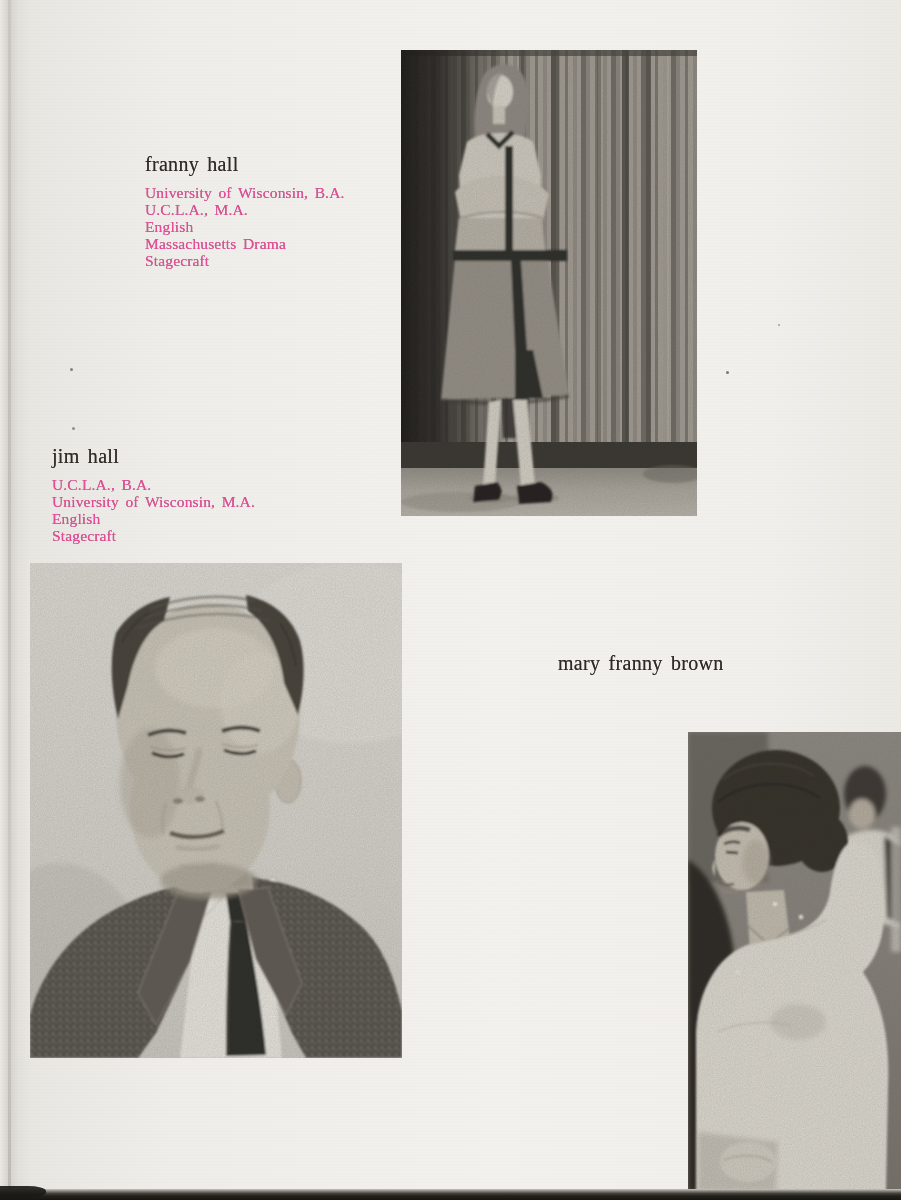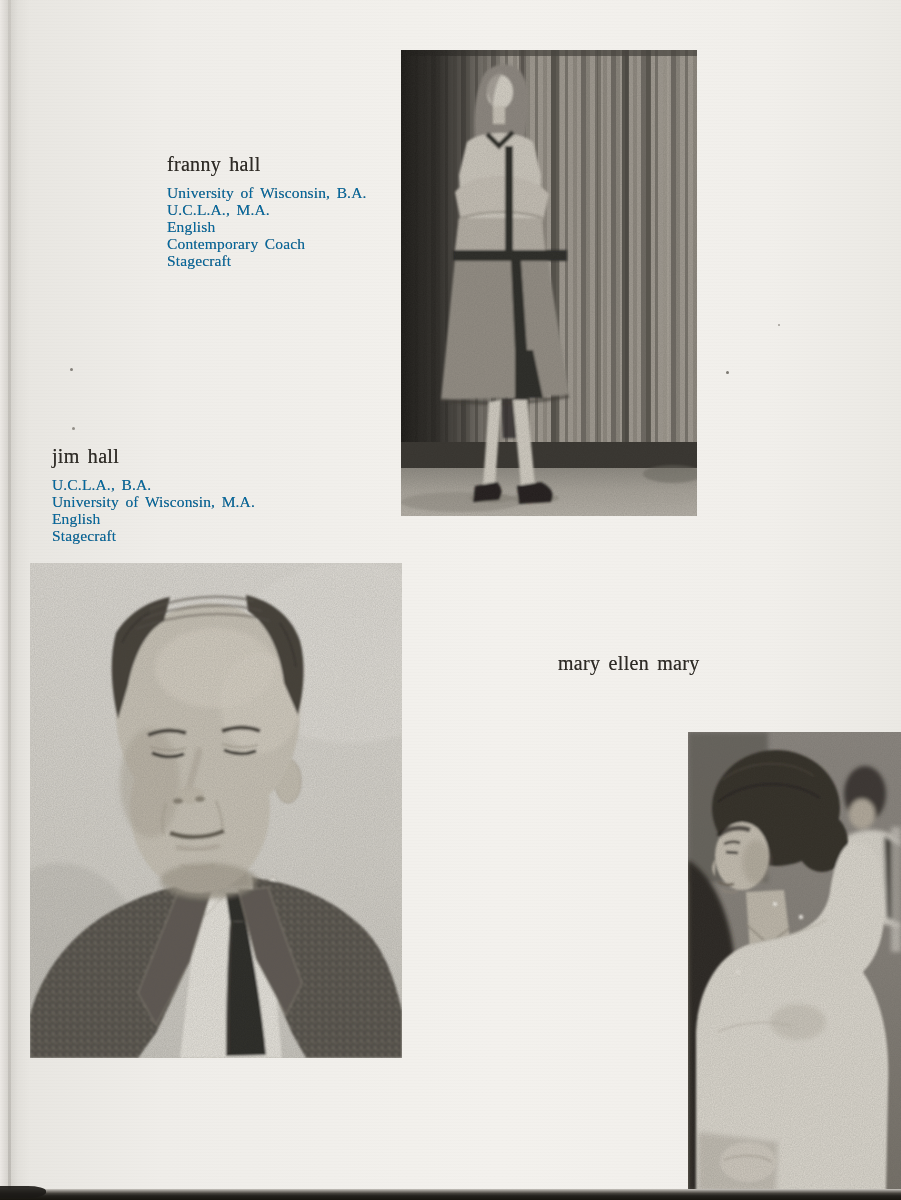--- a/index.html
+++ b/index.html
@@ -21,21 +21,21 @@
     background:linear-gradient(180deg,#c2bfb9 0%,#b3b0aa 40%,#c6c3bd 75%,#aaa7a1 100%);
     opacity:.55;
   }
   .entry{position:absolute;}
   .fac-name{
     margin:0 0 8px 0;font-size:20px;font-weight:normal;line-height:24px;
     color:#2e2b26;letter-spacing:.3px;word-spacing:3px;
     text-shadow:0 0 .4px rgba(55,50,44,.7);
   }
   .cred-line{
-    font-size:15.5px;line-height:17px;color:#0369a1;letter-spacing:.15px;word-spacing:2.5px;
+    font-size:15.5px;line-height:17px;color:#ec4899;letter-spacing:.15px;word-spacing:2.5px;
     text-shadow:0 0 .4px rgba(65,60,52,.6);
   }
   .photo{position:absolute;margin:0;padding:0;}
   .photo svg{display:block;width:100%;height:100%;}
   .speck{position:absolute;border-radius:50%;}
   #speck1{left:70px;top:368px;width:3px;height:3px;background:#84807a;}
   #speck2{left:72px;top:427px;width:3px;height:3px;background:#928e88;}
   #speck3{left:726px;top:371px;width:3px;height:3px;background:#7b7771;}
   #speck4{left:778px;top:324px;width:2px;height:2px;background:#a19d96;}
   .bottom-strip{
@@ -100,43 +100,43 @@
 
 <div class="binding-shadow"></div>
 <div class="binding-line"></div>
 <div class="scan-texture"></div>
 
 <div class="speck" id="speck1"></div>
 <div class="speck" id="speck2"></div>
 <div class="speck" id="speck3"></div>
 <div class="speck" id="speck4"></div>
 
-<section class="entry" style="left:145px;top:152px;margin-left:22px;">
+<section class="entry" style="left:145px;top:152px;">
   <h2 class="fac-name">franny hall</h2>
   <div>
     <div class="cred-line">University of Wisconsin, B.A.</div>
     <div class="cred-line">U.C.L.A., M.A.</div>
     <div class="cred-line">English</div>
-    <div class="cred-line">Contemporary Coach</div>
+    <div class="cred-line">Massachusetts Drama</div>
     <div class="cred-line">Stagecraft</div>
   </div>
 </section>
 
 <section class="entry" style="left:52px;top:444px;">
   <h2 class="fac-name">jim hall</h2>
   <div>
     <div class="cred-line">U.C.L.A., B.A.</div>
     <div class="cred-line">University of Wisconsin, M.A.</div>
     <div class="cred-line">English</div>
     <div class="cred-line">Stagecraft</div>
   </div>
 </section>
 
 <section class="entry" style="left:558px;top:651px;">
-  <h2 class="fac-name">mary ellen mary</h2>
+  <h2 class="fac-name">mary franny brown</h2>
 </section>
 
 <figure class="photo" style="left:401px;top:50px;width:296px;height:466px;">
   <svg viewBox="0 0 296 466" preserveAspectRatio="none">
     <g>
       <rect x="0" y="0" width="296" height="400" fill="url(#curtainP)"></rect>
       <rect x="118" y="0" width="5" height="396" fill="#4a463f" opacity=".55"></rect>
       <rect x="150" y="0" width="8" height="396" fill="#45413a" opacity=".6"></rect>
       <rect x="196" y="0" width="4" height="396" fill="#55514a" opacity=".5"></rect>
       <rect x="221" y="0" width="7" height="396" fill="#3f3b35" opacity=".75"></rect>

